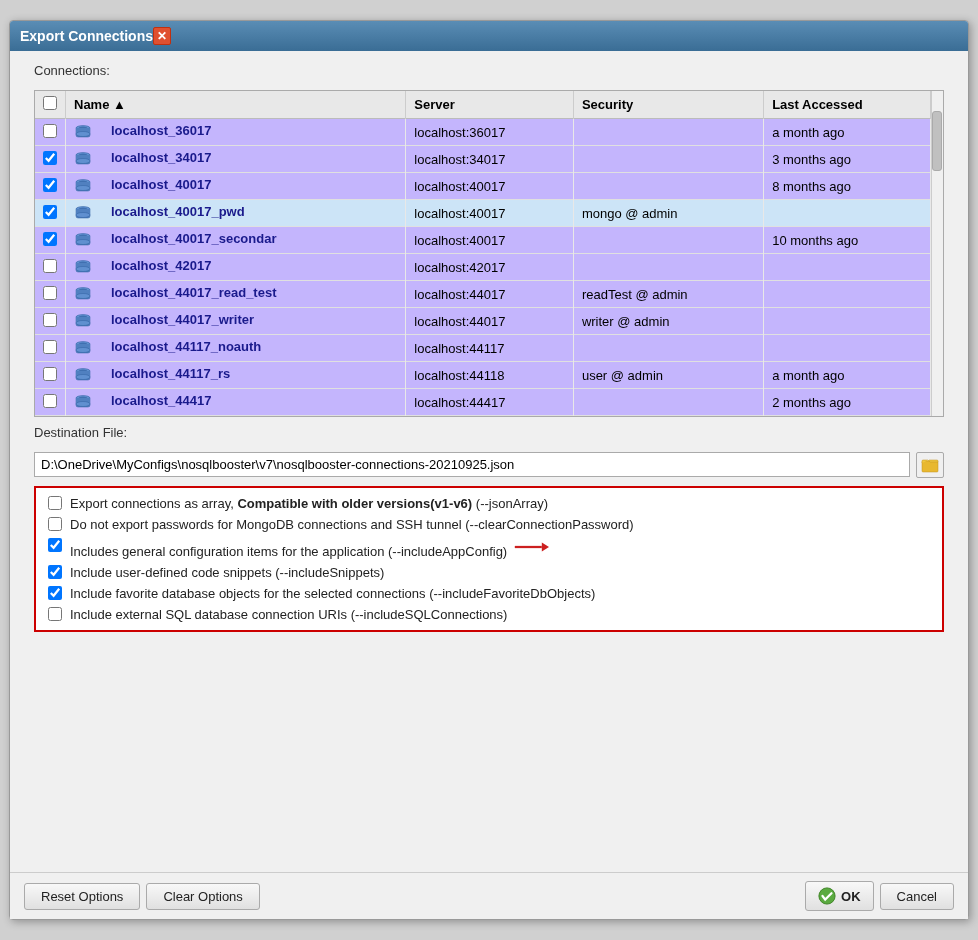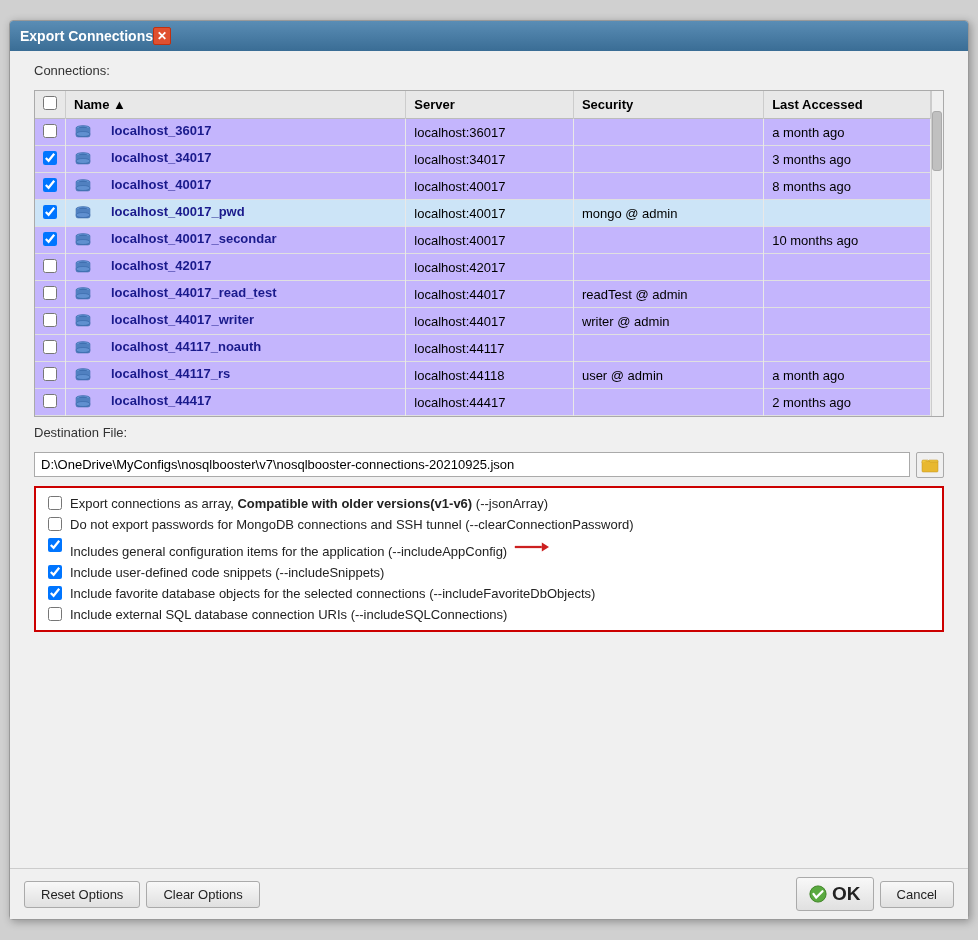--- a/index.html
+++ b/index.html
@@ -196,21 +196,21 @@
     }
     .btn-ok {
       display: flex;
       align-items: center;
       gap: 5px;
       padding: 5px 12px;
       border: 1px solid #aaa;
       background: linear-gradient(to bottom, #f8f8f8, #e0e0e0);
       cursor: pointer;
       border-radius: 3px;
-      font-size: 19px;
+      font-size: 13px;
       font-weight: bold;
       color: #222;
     }
     .ok-icon {
       width: 18px;
       height: 18px;
     }
     .spacer { flex: 1; }
     .scrollbar-area {
       width: 12px;

